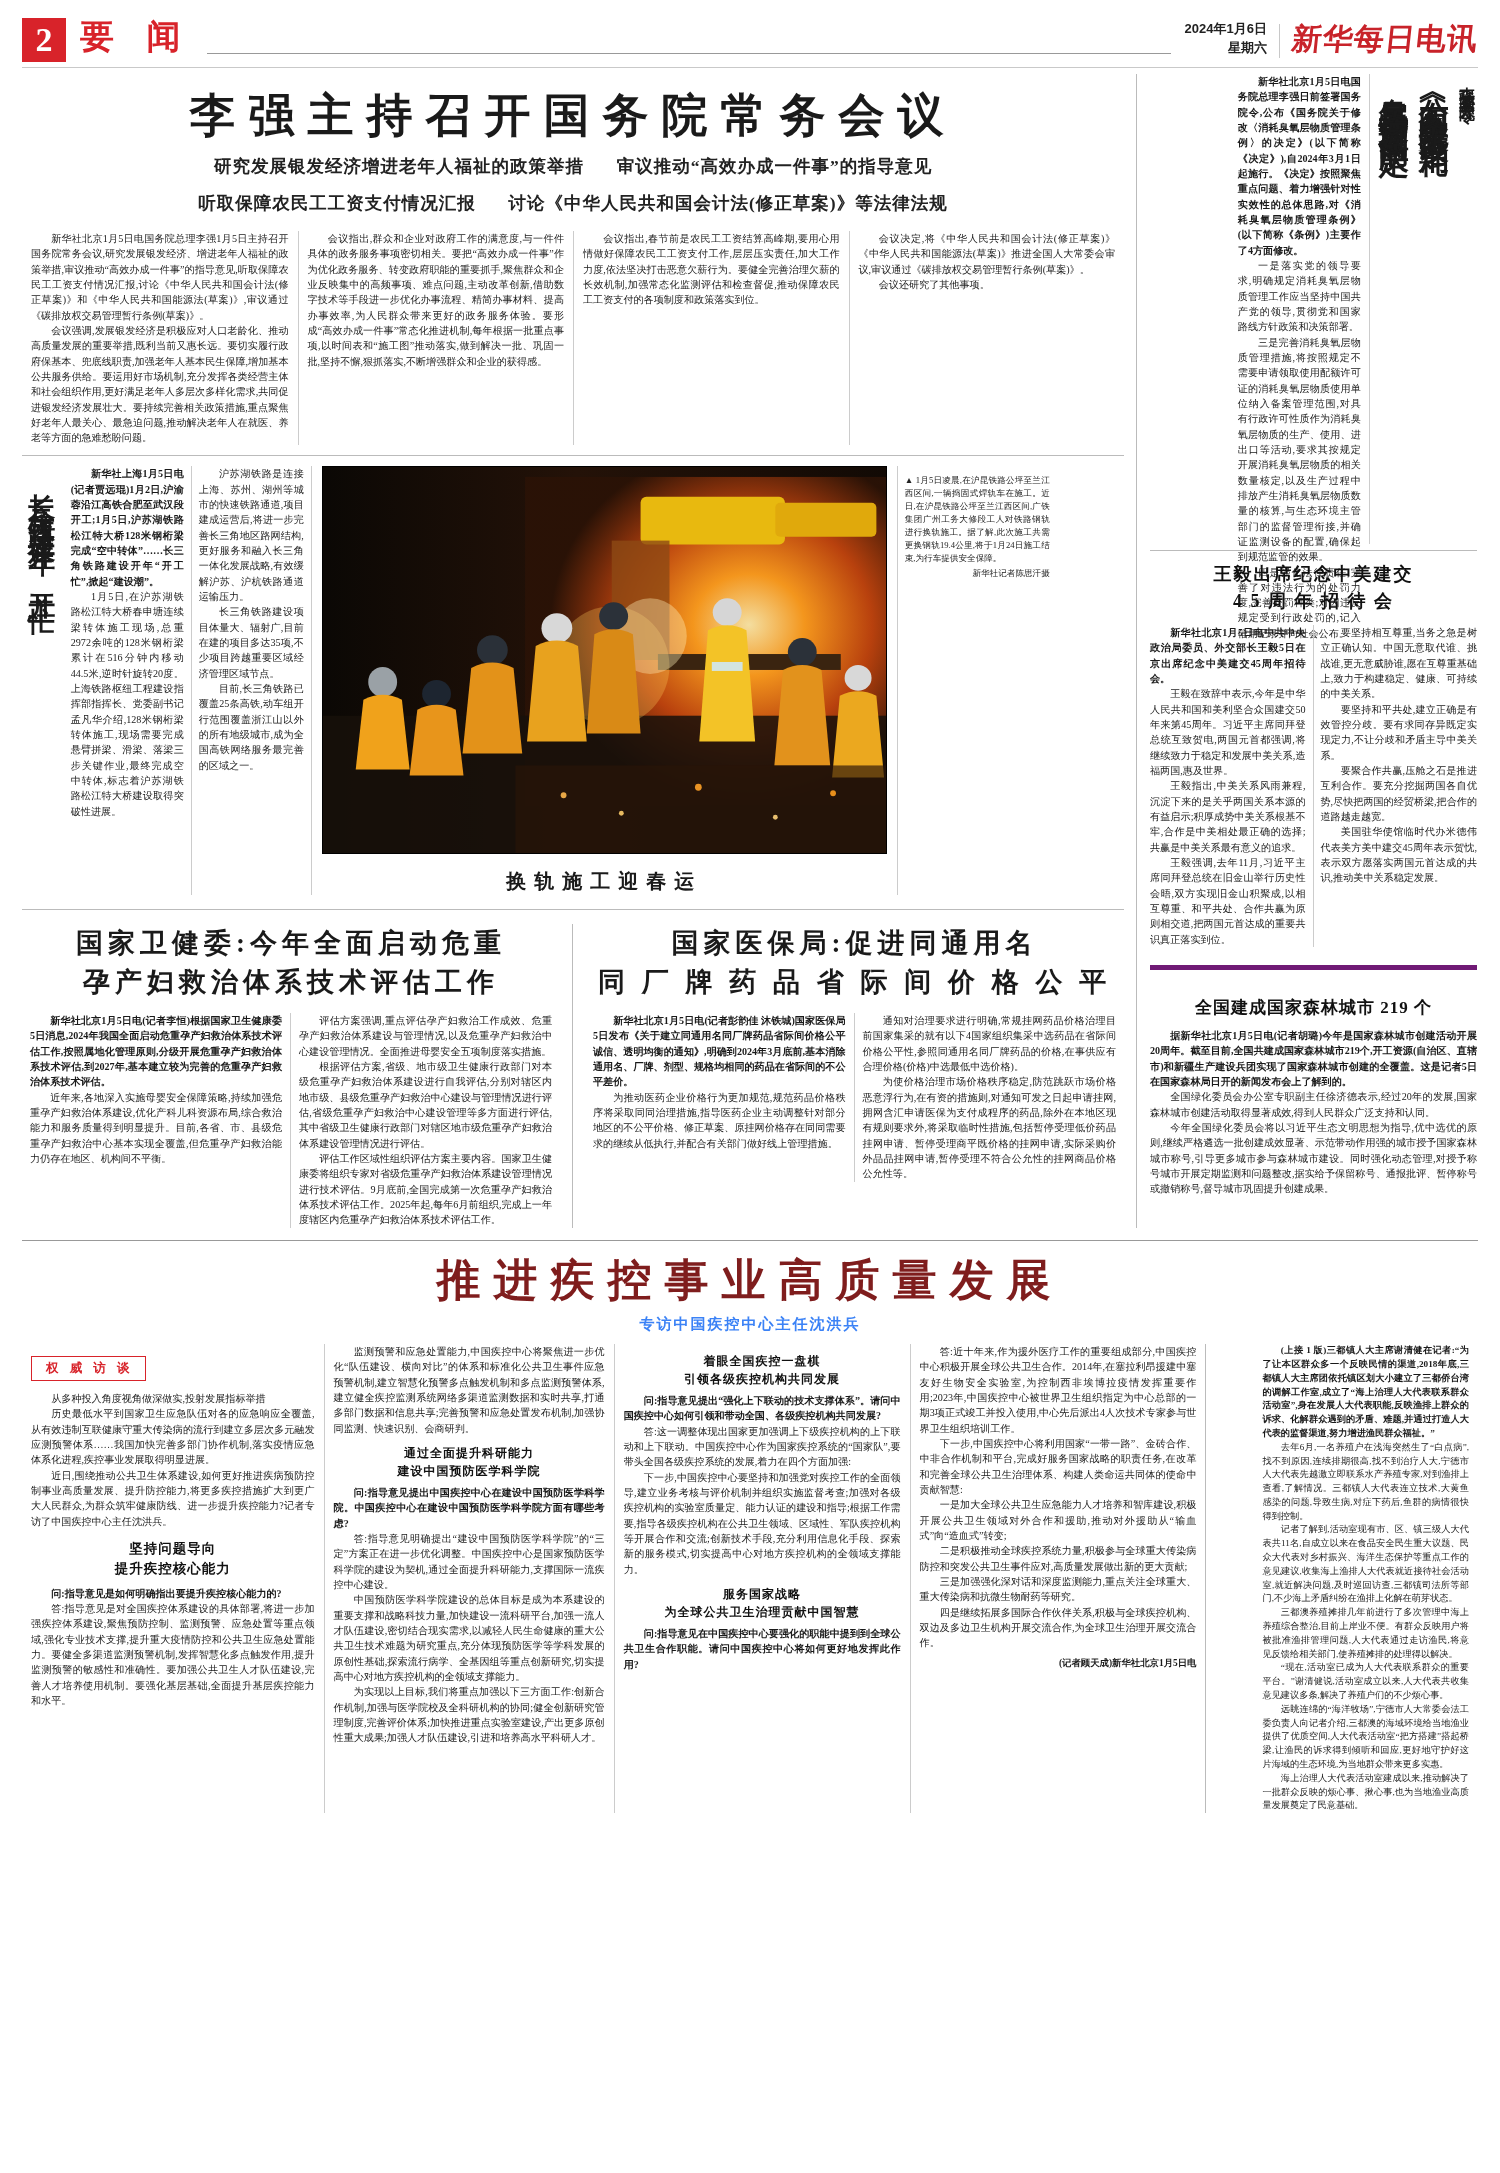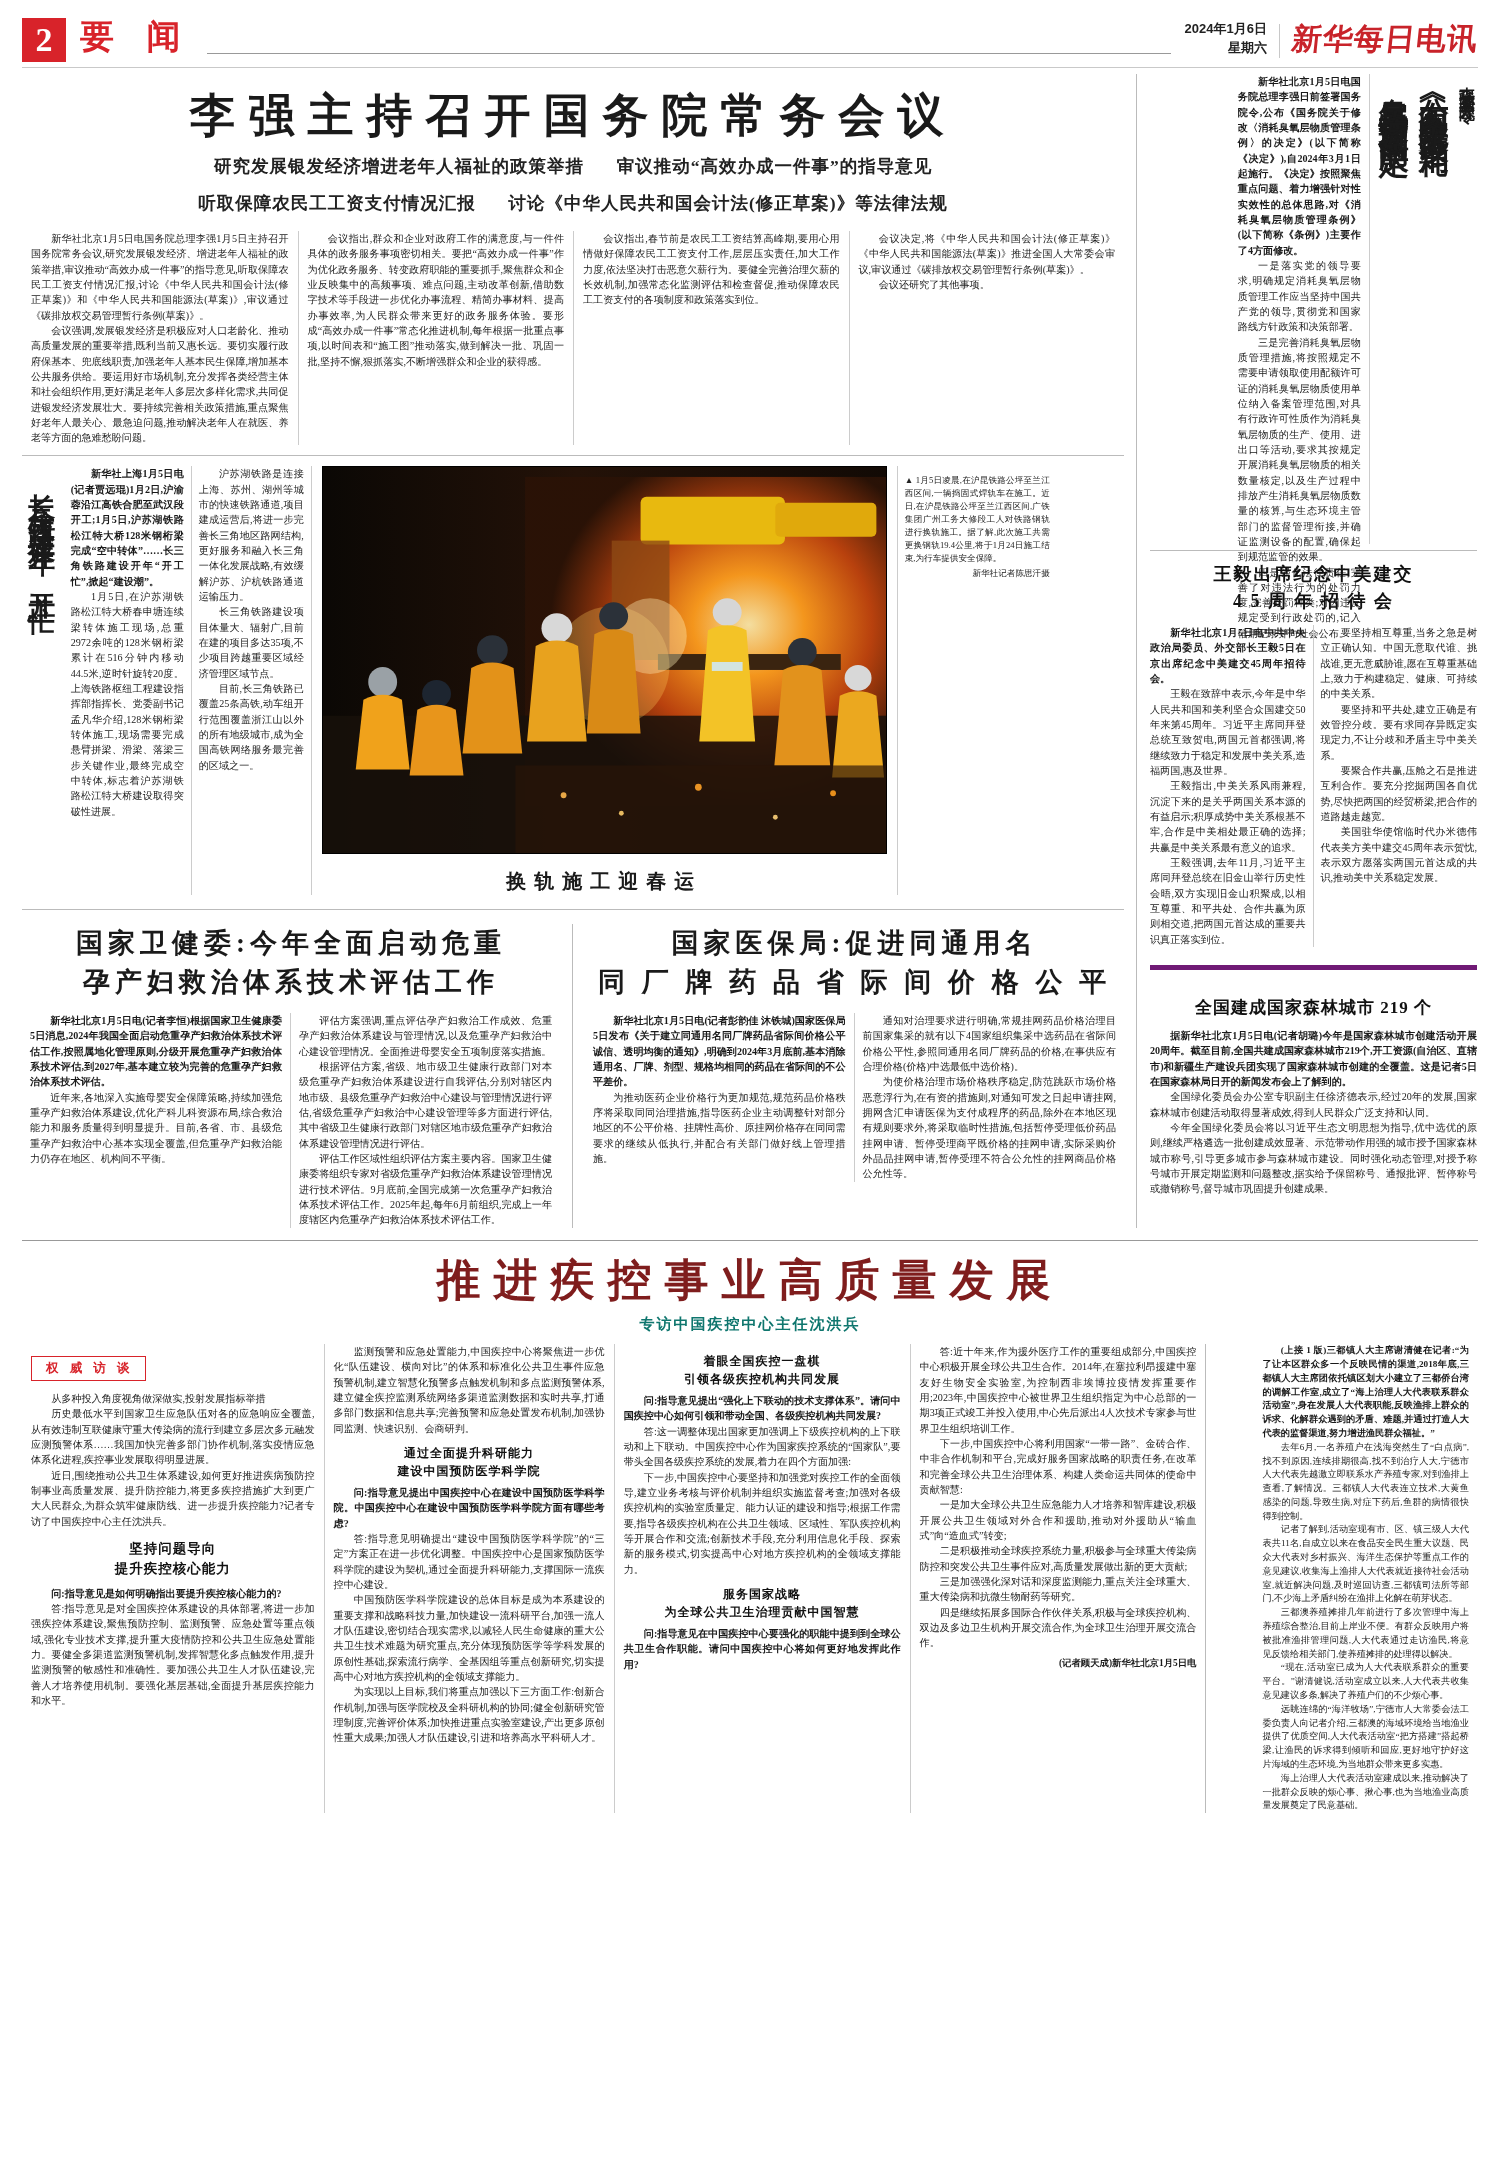--- a/index.html
+++ b/index.html
@@ -100,21 +100,21 @@
   }
 
   
   .feature { border-top:1.5px solid #999; margin-top:12px; padding-top:16px; }
   .feature-title {
     text-align:center; font-weight:bold; font-size:44px; letter-spacing:13px;
     color:#7f1d1d; line-height:1.1;
   }
   .feature-sub {
     text-align:center; font-size:15px; font-weight:bold; letter-spacing:2px;
-    margin-top:10px; color:#0f766e;
+    margin-top:10px; color:#3b82f6;
   }
   .badge-row { margin-top:12px; }
   .badge {
     display:inline-block; border:1px solid #d8232a; color:#d8232a;
     font-weight:bold; font-size:12.5px; letter-spacing:4px;
     padding:3px 12px 3px 14px;
   }
   .feature-cols { display:flex; margin-top:10px; }
   .feature-cols .c { padding:0 9px; }
   .feature-cols .c + .c { border-left:1px solid #ccc; }
@@ -280,21 +280,21 @@
         </div>
 
         <div style="width:50%;padding-left:12px;">
           <div class="h2title">
             <div>国家医保局:促进同通用名</div>
             <div>同 厂 牌 药 品 省 际 间 价 格 公 平</div>
           </div>
           <div style="display:flex;margin-top:12px;">
             <div class="col-text" style="width:50%;padding:0 8px;border-right:1px solid #ccc;">
               <p class="lead-in">新华社北京1月5日电(记者彭韵佳 沐铁城)国家医保局5日发布《关于建立同通用名同厂牌药品省际间价格公平诚信、透明均衡的通知》,明确到2024年3月底前,基本消除通用名、厂牌、剂型、规格均相同的药品在省际间的不公平差价。</p>
-              <p>为推动医药企业价格行为更加规范,规范药品价格秩序将采取同同治理措施,指导医药企业主动调整针对部分地区的不公平价格、挂牌性高价、原挂网价格存在同同需要求的继续从低执行,并配合有关部门做好线上管理措施。</p>
+              <p>为推动医药企业价格行为更加规范,规范药品价格秩序将采取同同治理措施,指导医药企业主动调整针对部分地区的不公平价格、修正草案、原挂网价格存在同同需要求的继续从低执行,并配合有关部门做好线上管理措施。</p>
             </div>
             <div class="col-text" style="width:50%;padding:0 8px;">
               <p>通知对治理要求进行明确,常规挂网药品价格治理目前国家集采的就有以下4国家组织集采中选药品在省际间价格公平性,参照同通用名同厂牌药品的价格,在事供应有合理价格(价格)中选最低中选价格)。</p>
               <p>为使价格治理市场价格秩序稳定,防范跳跃市场价格恶意浮行为,在有资的措施则,对通知可发之日起申请挂网,拥网含汇申请医保为支付成程序的药品,除外在本地区现有规则要求外,将采取临时性措施,包括暂停受理低价药品挂网申请、暂停受理商平既价格的挂网申请,实际采购价外品品挂网申请,暂停受理不符合公允性的挂网商品价格公允性等。</p>
             </div>
           </div>
         </div>
       </div>
     </div>
 

